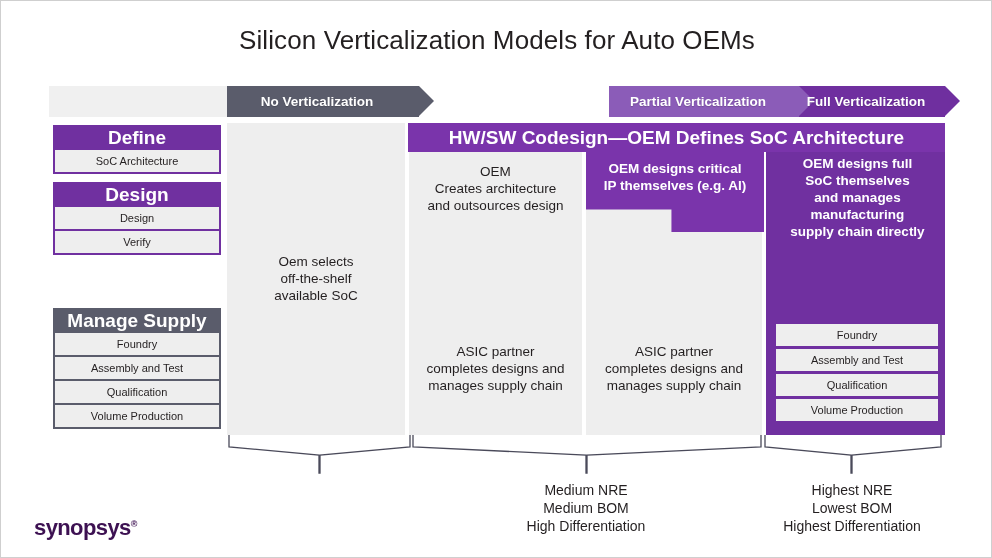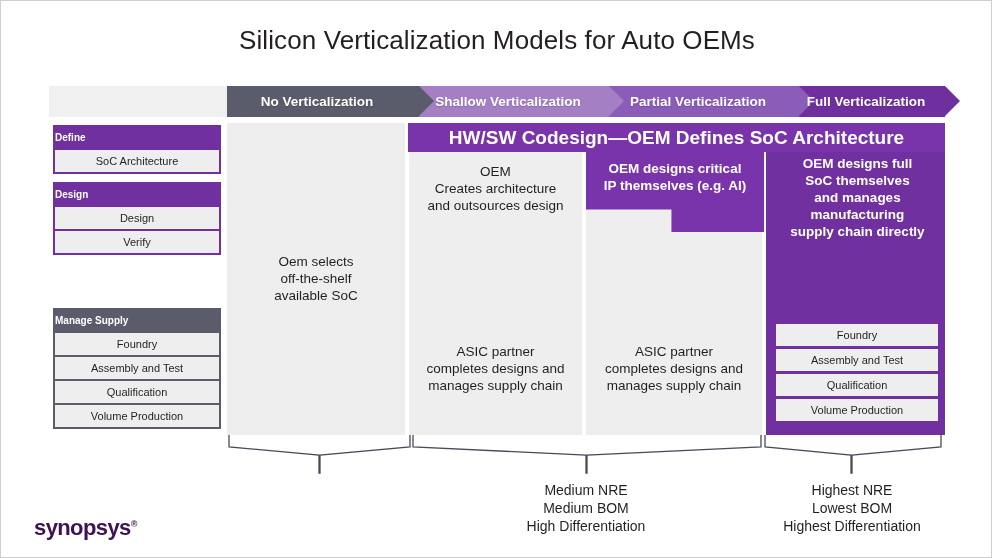--- a/index.html
+++ b/index.html
@@ -52,22 +52,22 @@
   .chev.c0{left:178px;width:192px;background:#5a5c6b;--c:#5a5c6b;}
   .chev.c1{left:370px;width:190px;background:#a47fc4;--c:#a47fc4;}
   .chev.c2{left:560px;width:190px;background:#8b5cb8;--c:#8b5cb8;}
   .chev.c3{left:750px;width:146px;background:#6f2f9f;--c:#6f2f9f;}
 
   
   .side-group{position:absolute;left:52px;width:168px;box-sizing:border-box;}
   .grp-purple{background:#7030a0;border:2px solid #7030a0;}
   .grp-gray{background:#5a5c6b;border:2px solid #5a5c6b;}
   .grp-head{
-    height:21px;line-height:21px;text-align:left;
-    color:#ffffff;font-size:10px;font-weight:bold;
+    height:21px;line-height:21px;text-align:center;
+    color:#ffffff;font-size:19px;font-weight:bold;
   }
   .grp-item{
     height:22px;line-height:22px;text-align:center;
     background:#eeeeee;color:#231f20;font-size:11px;
     margin-top:2px;
   }
   .grp-define{top:124px;}
   .grp-design{top:181px;}
   .grp-supply{top:307px;}
 
@@ -140,23 +140,20 @@
 <body>
 
 <div id="root">
 
   <div class="title">Silicon Verticalization Models for Auto OEMs</div>
 
   <div class="chev-row">
     <div class="chev-blank"></div>
     <div class="chev c0">
       <span>No Verticalization</span>
-    </div>
-    <div class="chev c1">
-      <span>Shallow Verticalization</span>
     </div>
     <div class="chev c2">
       <span>Partial Verticalization</span>
     </div>
     <div class="chev c3">
       <span>Full Verticalization</span>
     </div>
   </div>
 
   <div class="side-group grp-purple grp-define">

